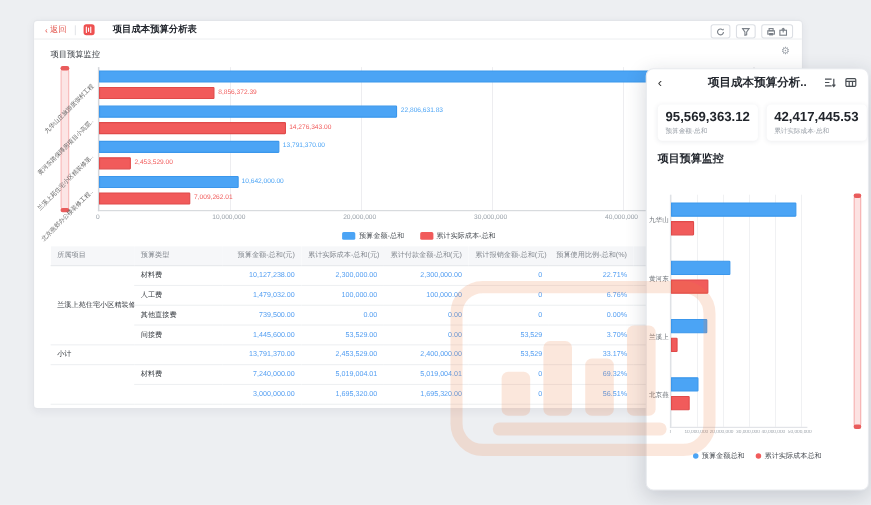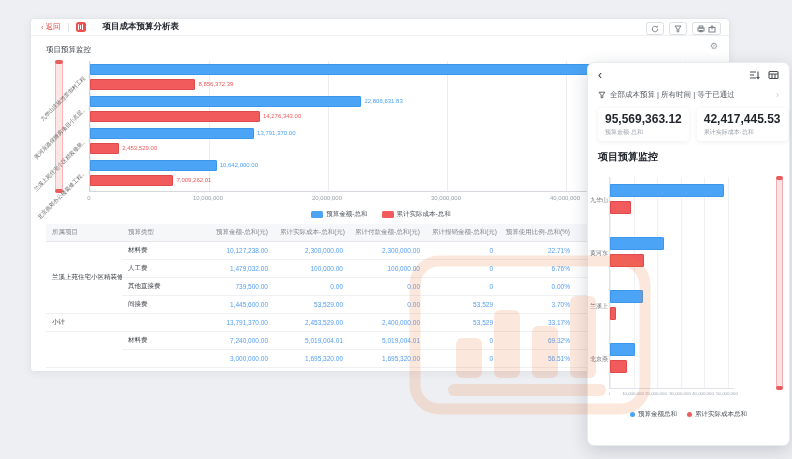--- a/index.html
+++ b/index.html
@@ -285,36 +285,30 @@
             <td class="num">56.51%</td>
             <td></td>
           </tr>
         </tbody>
     </table>
   </div>
 
   <div class="panel">
     <div class="panel-header">
       <span class="panel-back">‹</span>
+      <span class="panel-title">项目成本预算分析..</span>
       <span class="panel-hicons">
         <svg width="11" height="10" viewBox="0 0 11 10">
             <path d="M1 2h6M1 5h4M1 8h6M9 1.5v7M7.6 7l1.4 1.6L10.4 7" fill="none" stroke="#4a4f55" stroke-width="1.1"></path>
           </svg>
         <svg width="11" height="10" viewBox="0 0 11 10">
             <rect x="1" y="1.5" width="9" height="7" rx="1" fill="none" stroke="#4a4f55" stroke-width="1.1"></rect>
             <path d="M1 4h9M4 4v4.5M7 4v4.5" stroke="#4a4f55" stroke-width="1.1"></path>
           </svg>
       </span>
-    </div>
-    <div class="panel-filter">
-      <svg width="8" height="8" viewBox="0 0 8 8">
-          <path d="M1 1.2h6L4.8 4v2.4L3.2 7V4z" fill="none" stroke="#52565c" stroke-width="0.9"></path>
-        </svg>
-      <span class="ftext">全部成本预算 | 所有时间 | 等于已通过</span>
-      <span class="chev">›</span>
     </div>
     <div class="panel-stats">
       <div class="stat-card">
         <div class="stat-value">95,569,363.12</div>
         <div class="stat-label">预算金额·总和</div>
       </div>
       <div class="stat-card">
         <div class="stat-value">42,417,445.53</div>
         <div class="stat-label">累计实际成本·总和</div>
       </div>

